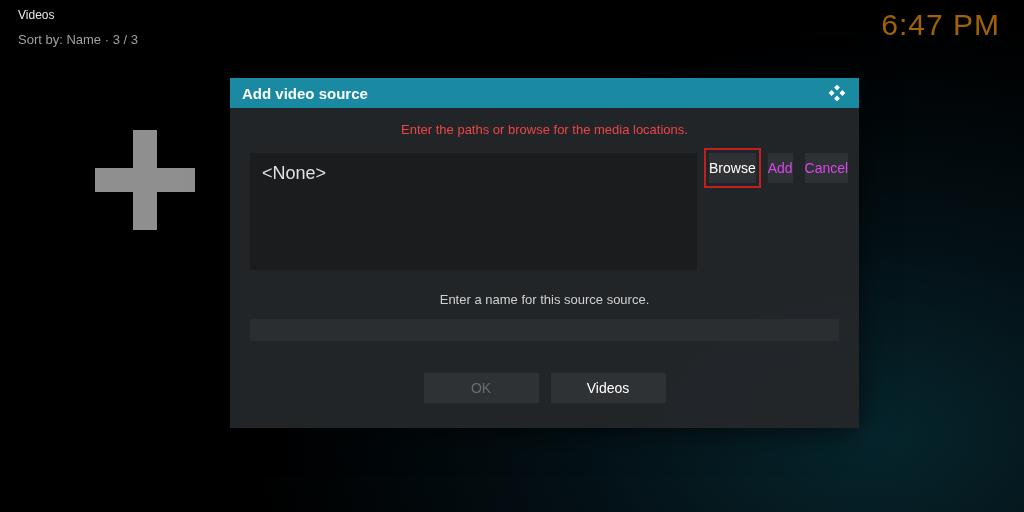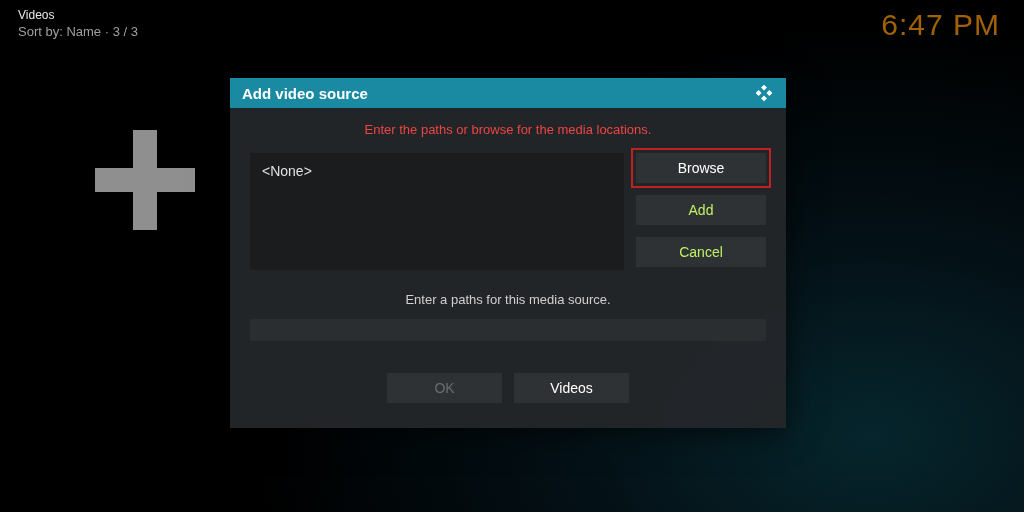--- a/index.html
+++ b/index.html
@@ -6,50 +6,50 @@
 html, body { width: 1024px; height: 512px; overflow: hidden; }
 body {
   background: radial-gradient(ellipse 900px 600px at 85% 85%, #0a3a45 0%, #061820 35%, #000000 70%);
   position: relative;
   color: #fff;
 }
 .header-top {
   position: absolute; top: 8px; left: 18px;
 }
 .header-title { font-size: 12px; font-weight: 400; color: #e8e8e8; }
-.header-sort { font-size: 13px; color: #a0a0a0; margin-top: 2px; }
+.header-sort { font-size: 13px; color: #a0a0a0; margin-top: 10px; }
 .clock { position: absolute; top: 8px; right: 24px; font-size: 30px; font-weight: 300; color: #a16207; letter-spacing: 1px; }
 .plus-icon {
   position: absolute; top: 130px; left: 95px; width: 100px; height: 100px;
   display: flex; align-items: center; justify-content: center;
 }
 .plus-icon svg { width: 100px; height: 100px; }
 .dialog {
-  position: absolute; top: 78px; left: 230px; width: 556px; height: 350px;
+  position: absolute; top: 78px; left: 230px; width: 629px; height: 350px;
   background: rgba(35, 38, 41, 0.97);
   box-shadow: 0 4px 30px rgba(0,0,0,0.6);
 }
 .dialog-titlebar {
   background: #1a8aa3; height: 30px; display: flex; align-items: center; padding: 0 12px;
   justify-content: space-between;
 }
 .dialog-title { font-size: 15px; font-weight: bold; color: #fff; }
 .kodi-icon svg { width: 20px; height: 20px; display:block; }
 .dialog-body { padding: 14px 20px 0 20px; }
 .instr { text-align: center; font-size: 13px; color: #ef4444; margin-bottom: 16px; }
 .row { display: flex; gap: 12px; }
 .path-box {
-  flex: 1; background: #1a1c1e; height: 117px; padding: 10px 12px; font-size: 14px; color: #e0e0e0;
+  flex: 1; background: #1a1c1e; height: 117px; padding: 10px 12px; font-size: 18px; color: #e0e0e0;
 }
-.side-buttons { display: flex; flex-direction: column; gap: 12px; width: 130px; }
+.side-buttons { display: flex; flex-direction: row; gap: 12px; width: 130px; }
 .btn {
   background: #2f3234; height: 30px; display: flex; align-items: center; justify-content: center;
   font-size: 14px; cursor: pointer; border: none; color: #fff;
 }
-.btn.dim { color: #bef264; }
+.btn.dim { color: #d946ef; }
 .btn.ok-dim { color: #6a6d6f; }
 .highlight { outline: 2px solid #c02020; outline-offset: 3px; }
 .label2 { text-align: center; font-size: 13px; color: #d0d0d0; margin-top: 22px; margin-bottom: 12px; }
 .name-input {
   width: 100%; height: 22px; background: #2b2e30; border: none; outline: none; color: #fff; padding: 0 8px; font-size: 13px;
 }
 .footer-btns { display: flex; justify-content: center; gap: 12px; margin-top: 32px; }
 .footer-btns .btn { width: 115px; }
 .overlay-dim {
   position: absolute; inset: 0; background: rgba(0,0,0,0.35); pointer-events: none;
@@ -87,20 +87,20 @@
     <div class="row">
       <div class="path-box">
         <span>&lt;None&gt;</span>
       </div>
       <div class="side-buttons">
         <button class="btn highlight">Browse</button>
         <button class="btn dim">Add</button>
         <button class="btn dim">Cancel</button>
       </div>
     </div>
-    <div class="label2">Enter a paths for this media source.</div>
+    <div class="label2">Enter a name for this source source.</div>
     <input class="name-input" value="" style="">
     <div class="footer-btns">
       <button class="btn ok-dim">OK</button>
       <button class="btn">Videos</button>
     </div>
   </div>
 </div>
 
 </body></html>

